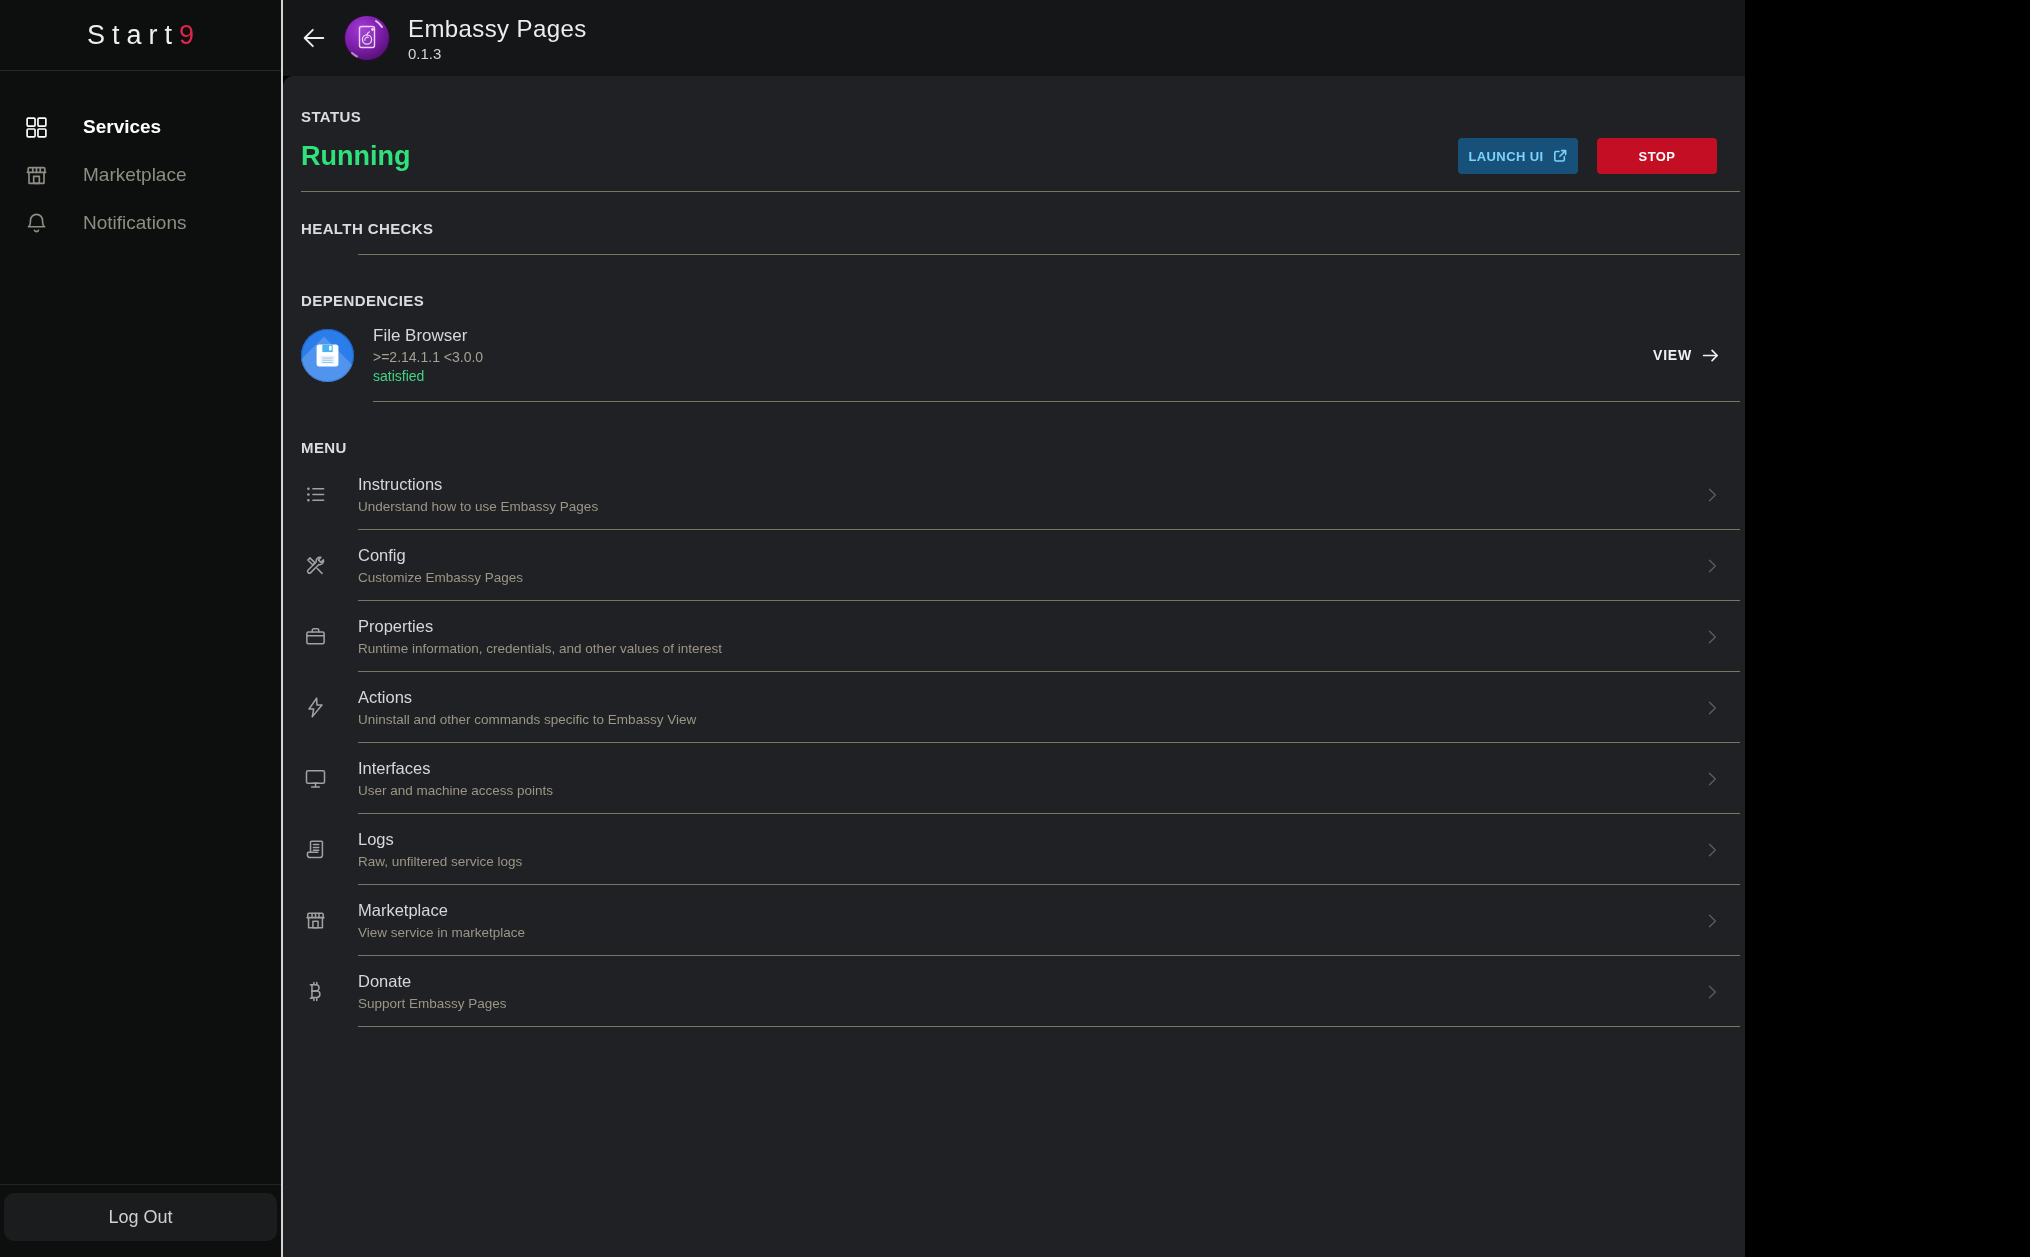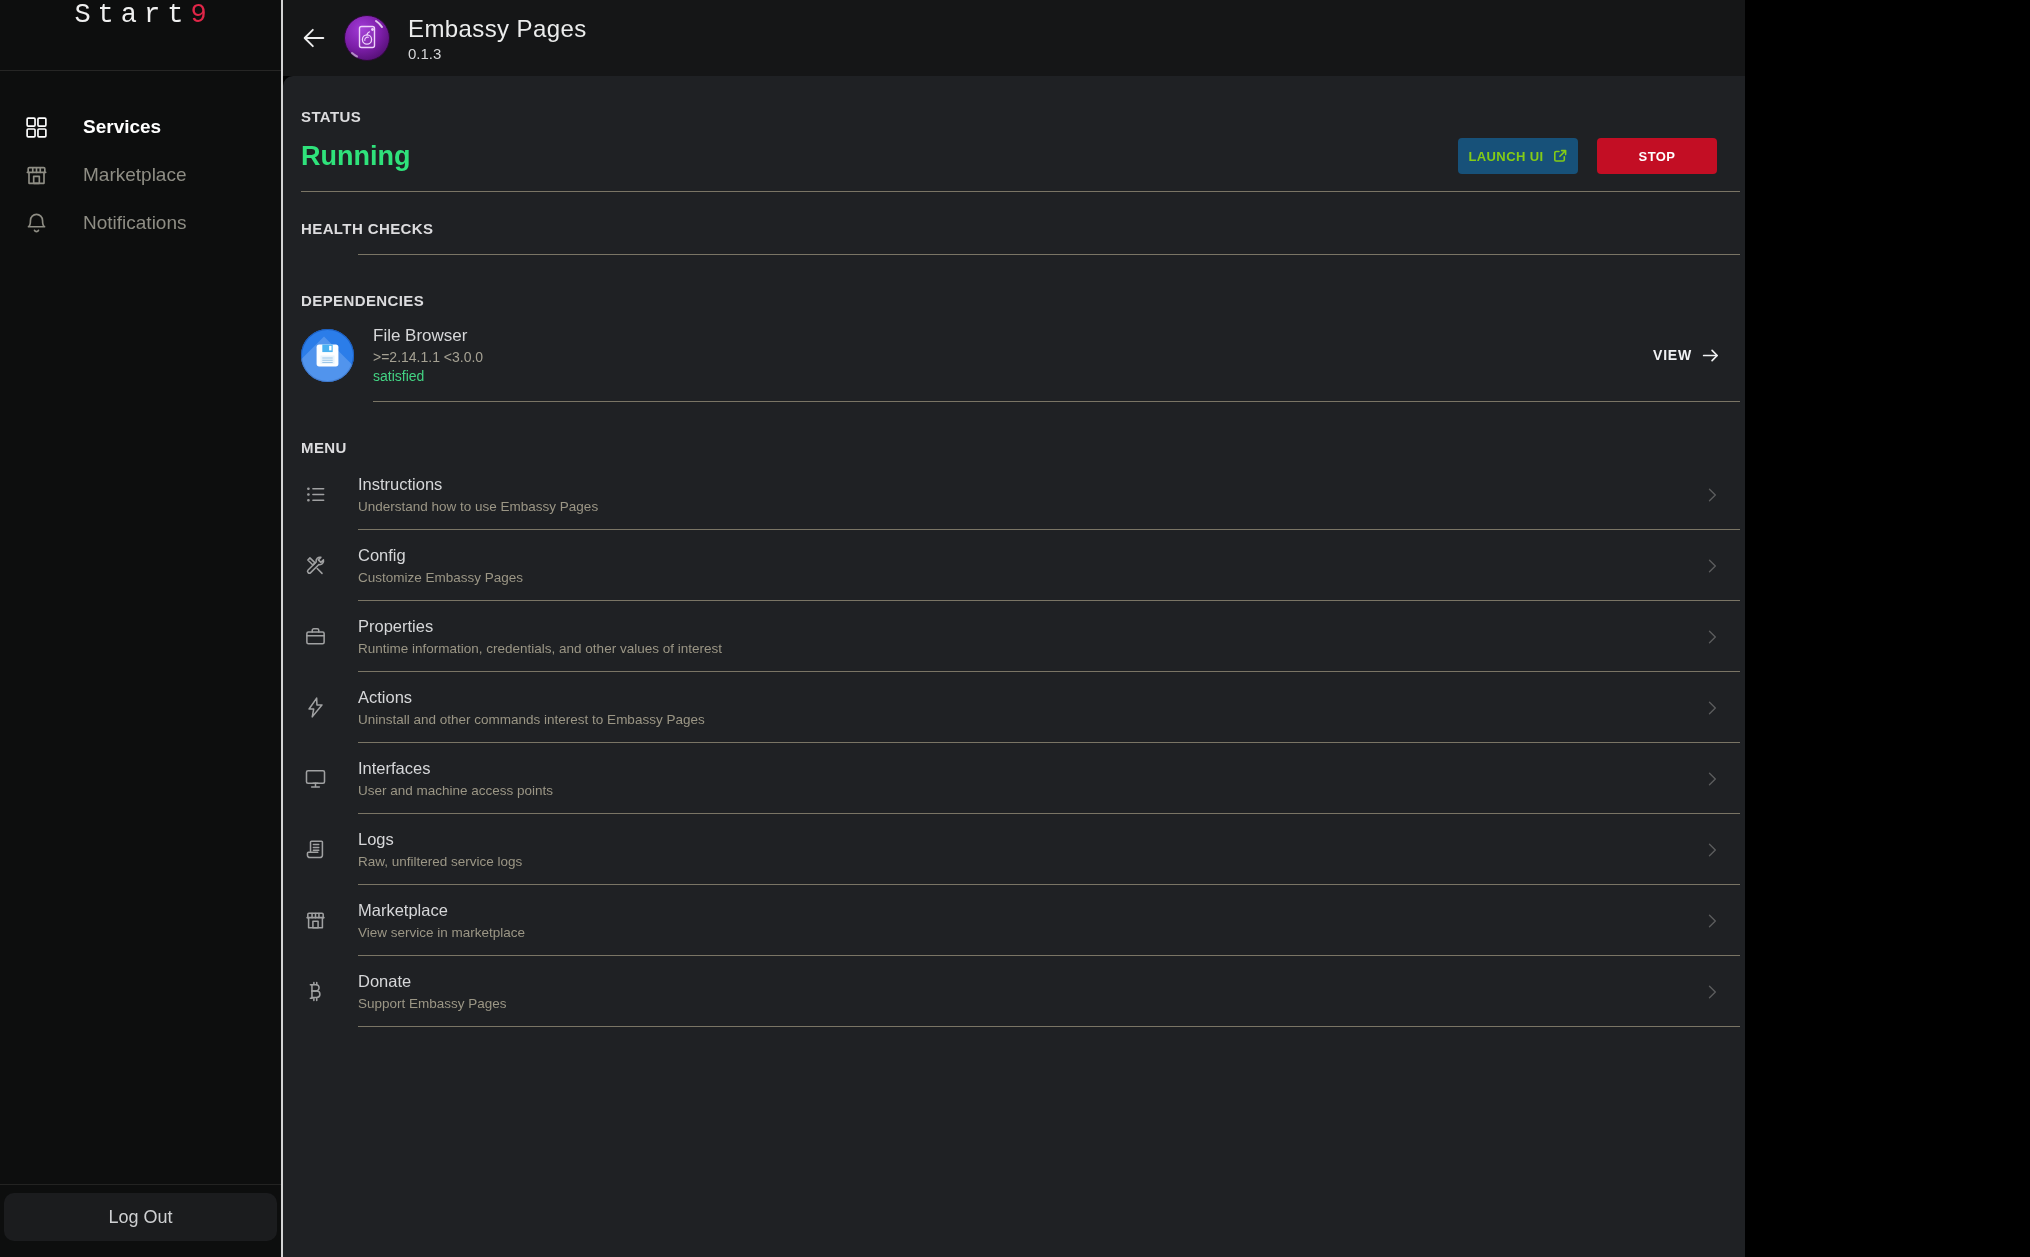--- a/index.html
+++ b/index.html
@@ -2,22 +2,22 @@
 <html><head>
 <meta charset="utf-8">
 <style>
   * { margin:0; padding:0; box-sizing:border-box; }
   html,body { background:#000; }
   body { font-family:"Liberation Sans", sans-serif; }
   .page { position:relative; width:2030px; height:1257px; background:#000; overflow:hidden; }
 
   
   .sidebar { position:absolute; left:0; top:0; width:281px; height:1257px; background:#0d0e0e; }
-  .logo { height:70px; display:flex; justify-content:center;
-          font-family:Liberation Mono, monospace; font-size:27px; letter-spacing:7px; color:#efefef; }
+  .logo { height:70px; display:flex; align-items:center; justify-content:center;
+          font-family:Liberation Sans, sans-serif; font-size:27px; letter-spacing:7px; color:#efefef; }
   .logo .accent { color:#e02648; letter-spacing:0; }
   .side-divider { height:1px; background:#262625; width:281px; }
   .nav { margin-top:32px; }
   .nav-item { display:flex; align-items:center; height:48px; padding-left:24px; color:#9fa0a2; cursor:pointer;gap:6px; }
   .nav-item .nav-icon { width:25px; height:25px; display:flex; align-items:center; }
   .nav-item .nav-label { margin-left:28px; font-size:19px; }
   .nav-item.active { color:#ffffff; }
   .nav-item.active .nav-label { font-weight:bold; }
   .nav-item.dim { color:#8e8d84; }
   .logout-divider { position:absolute; left:0; bottom:72px; width:281px; height:1px; background:#232322; }
@@ -43,21 +43,21 @@
   .divider { height:1px; background:#7a7565; }
 
   
   .status-label { margin-top:32px; }
   .status-row { display:flex; align-items:center; margin-top:12px; height:38px; }
   .status-value { font-size:27px; font-weight:600; color:#2fe27b; }
   .status-buttons { margin-left:auto; margin-right:23px; display:flex; gap:19px; }
   .btn { height:36px; width:120px; border:none; border-radius:4px; font-family:inherit;
          font-size:13px; font-weight:bold; letter-spacing:0.4px; cursor:pointer;
          display:flex; align-items:center; justify-content:center; gap:8px; }
-  .btn-launch { background:#175179; color:#84cc16; }
+  .btn-launch { background:#175179; color:#7dd3fc; }
   .btn-stop { background:#c30e24; color:#ffffff; }
   .status-divider { margin-top:16px; }
 
   
   .hc-label { margin-top:28px; }
   .hc-row { display:flex; margin-top:18px; }
   .hc-check { width:57px; display:flex; align-items:flex-start; padding-top:10px; padding-left:2px; color:#2fe27b; }
   .hc-name { font-size:16px; font-weight:bold; color:#dcdde0; }
   .hc-result { font-size:14px; color:#43d383; margin-top:5px; }
   .hc-divider { margin-left:57px; margin-top:17px; }
@@ -301,21 +301,21 @@
         </div>
 
         <div class="menu-row">
           <div class="mi-icon">
             <svg class="ic" width="23" height="23" viewBox="0 0 24 24" stroke-width="1.5">
               <path d="M13.2 2.2 L5.3 13.6 h4.8 L8.6 21.8 L18.7 9.3 h-5.2 Z"></path>
             </svg>
           </div>
           <div class="mi-text">
             <div class="mi-title">Actions</div>
-            <div class="mi-sub">Uninstall and other commands interest to Embassy Pages</div>
+            <div class="mi-sub">Uninstall and other commands specific to Embassy View</div>
           </div>
           <div class="mi-chevron">
             <svg class="ic" width="20" height="20" viewBox="0 0 24 24" stroke-width="2.2">
                 <path d="M9 5 l7 7 -7 7"></path>
               </svg>
           </div>
           <div class="row-divider"></div>
         </div>
 
         <div class="menu-row">

